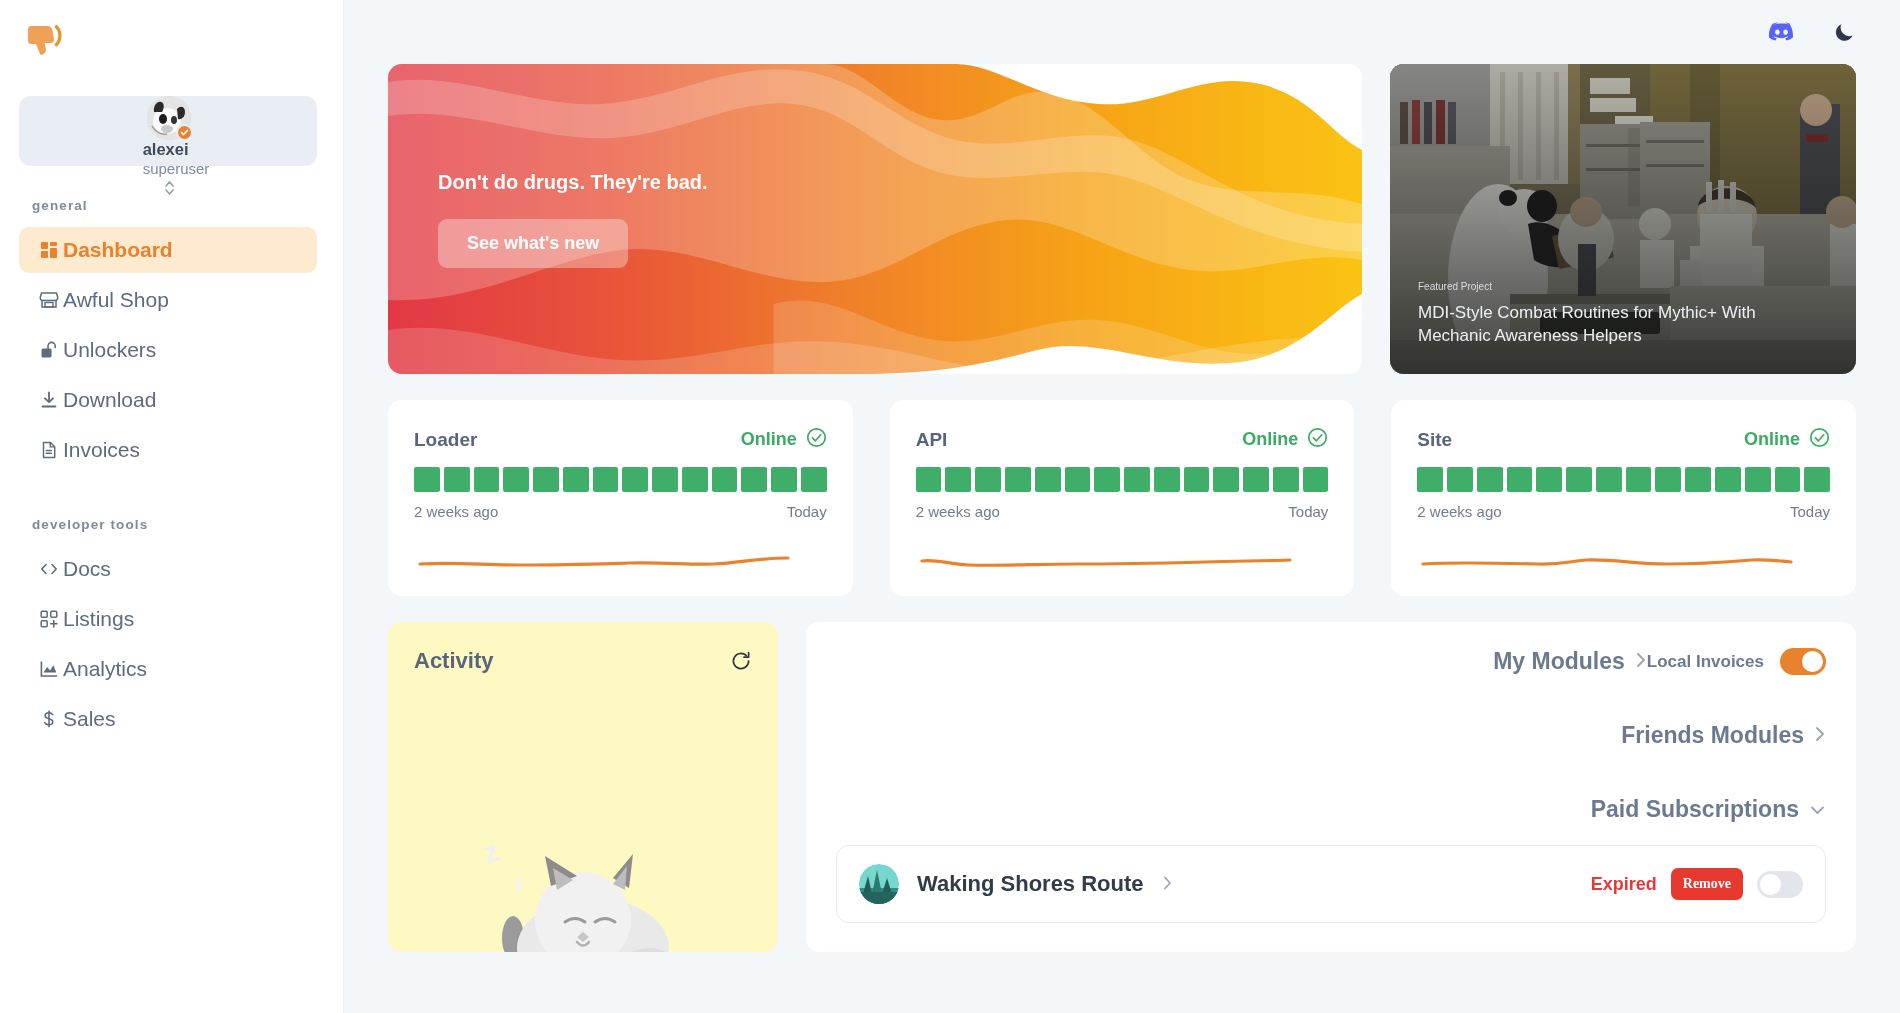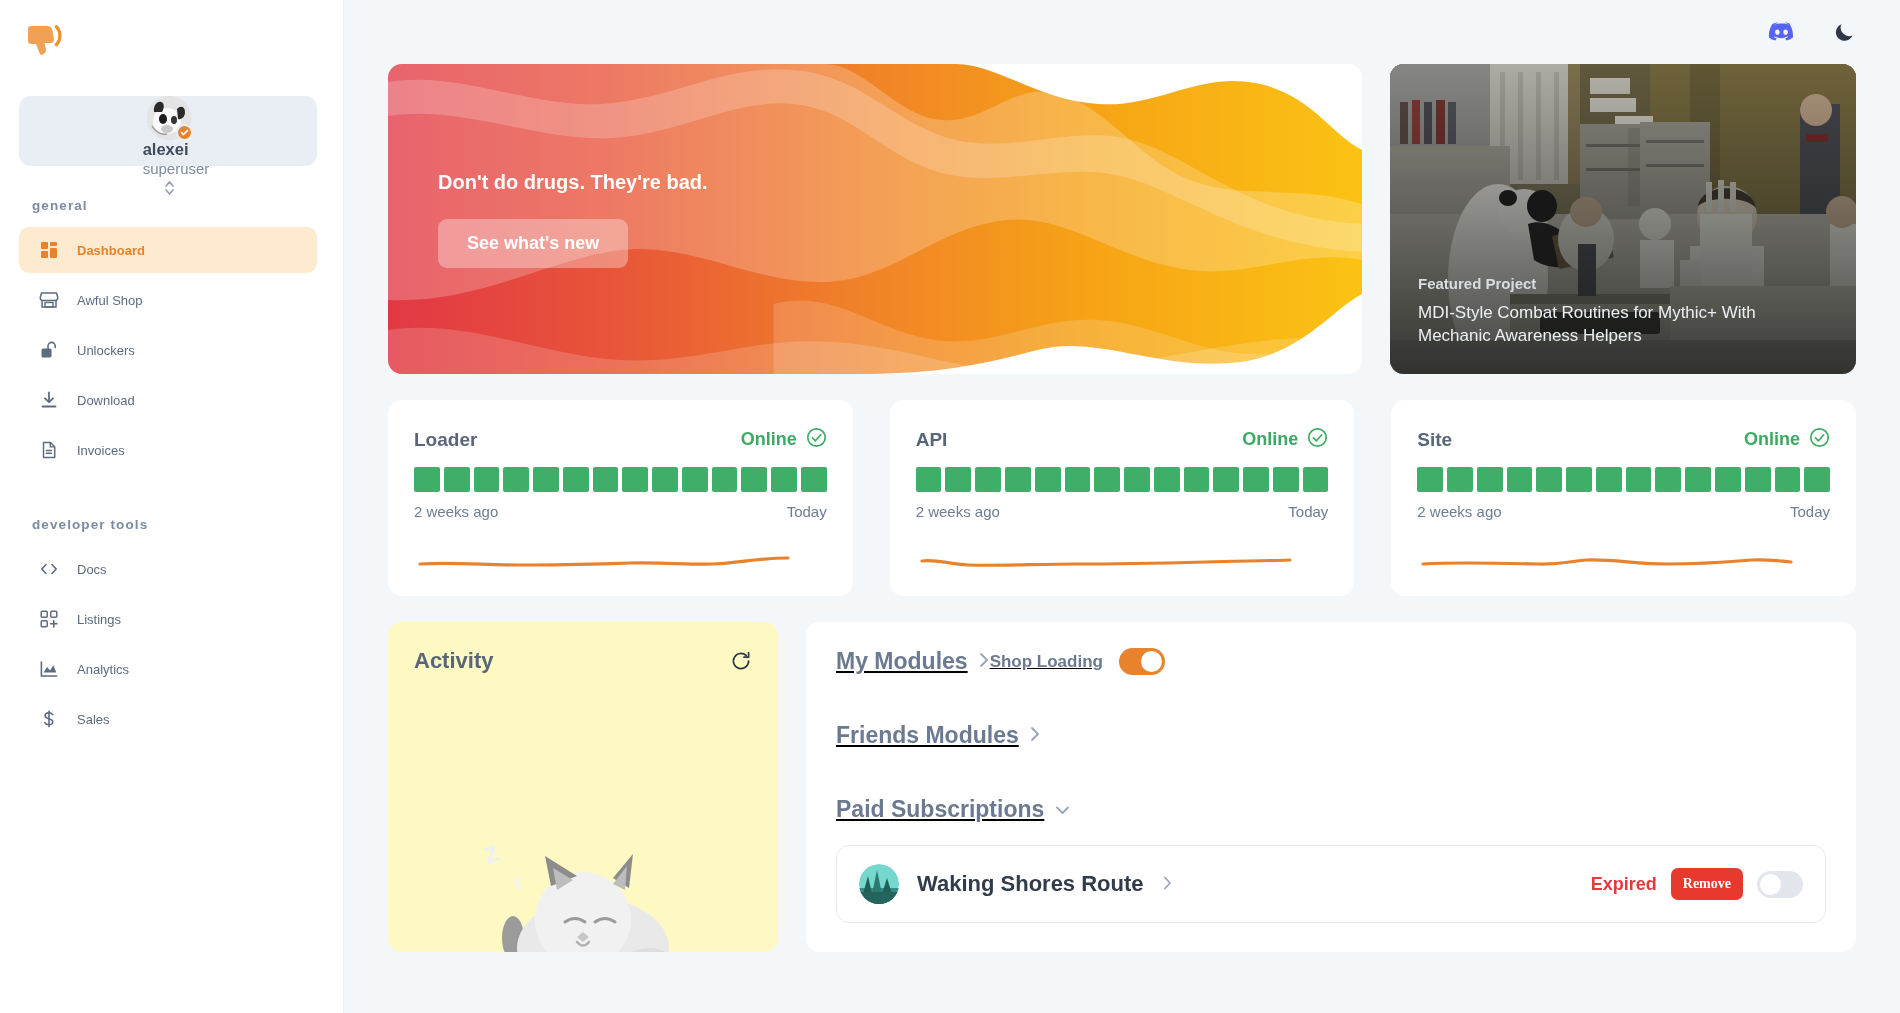--- a/index.html
+++ b/index.html
@@ -49,24 +49,24 @@
   .user-name { font-size: 16.5px; font-weight: bold; color: #3f4a5a; }
   .user-role { font-size: 15px; color: #7c8ba1; margin-top: 1px; }
   .updown { color: #93a1b5; font-size: 15px; line-height: 1; }
 
   .nav-section {
     font-size: 13.5px; font-weight: bold; color: #7c8ba1;
     letter-spacing: 1.1px; padding: 32px 0 10px 32px;
   }
   .nav-section.second { padding-top: 40px; }
   .nav-item {
-    display: flex; align-items: center; gap: 18px;
+    display: flex; align-items: center; gap: 4px;
     height: 46px; margin: 4px 26px 4px 19px;
     padding-left: 19px; border-radius: 10px;
-    color: #5d6b80; font-size: 13px; cursor: pointer;
+    color: #5d6b80; font-size: 21px; cursor: pointer;
   }
   .nav-item .ico { width: 21px; height: 21px; display:flex; align-items:center; justify-content:center; flex:0 0 21px; }
   .nav-item .ico svg { width: 20px; height: 20px; }
   .nav-item.active { background: #fdeacf; color: #e8822c; font-weight: bold; }
   .nav-label { white-space: nowrap; }
 
   
   .main { flex: 1 1 auto; height: 1013px; position: relative; overflow: hidden; }
   .topbar {
     height: 64px; display: flex; align-items: center;
@@ -103,21 +103,21 @@
     width: 466px; min-width: 466px; height: 310px;
     border-radius: 14px; overflow: hidden; position: relative;
     background: #3a3a34; cursor: pointer;
   }
   .featured .photo { position: absolute; inset: 0; }
   .featured .shade {
     position: absolute; inset: 0;
     background: linear-gradient(to bottom, rgba(20,22,20,0.15) 0%, rgba(20,22,20,0.45) 45%, rgba(16,18,16,0.78) 100%);
   }
   .featured-body { position: absolute; left: 28px; right: 26px; bottom: 26px; z-index: 4; }
-  .feat-kicker { color: #d8dde2; font-size: 15px; font-weight: bold; }
+  .feat-kicker { color: #d8dde2; font-size: 10px; font-weight: normal; }
   .feat-title { color: #fff; font-size: 26px; font-weight: bold; margin-top: 4px; letter-spacing: -0.3px; }
   .feat-desc { color: #eceff2; font-size: 17px; line-height: 1.35; margin-top: 10px; }
 
   
   .row-status { display: flex; gap: 37px; margin-top: 26px; }
   .status-card {
     flex: 1 1 0; background: #fff; border-radius: 14px;
     height: 196px; padding: 27px 26px 0 26px; position: relative;
   }
   .status-head { display: flex; align-items: center; justify-content: space-between; }
@@ -138,21 +138,21 @@
   }
   .activity-head { display: flex; align-items: center; justify-content: space-between; }
   .activity-title { font-size: 22px; font-weight: bold; color: #58657a; }
   .refresh { cursor: pointer; display: flex; }
   .sleep-art { position: absolute; left: 0; right: 0; bottom: -46px; display: flex; justify-content: center; }
 
   .modules {
     flex: 1 1 auto; background: #fff; border-radius: 14px;
     height: 330px; padding: 26px 30px 0 30px; position: relative; overflow: hidden;
   }
-  .mod-row { display: flex; align-items: center; justify-content: flex-start; text-decoration: underline; }
+  .mod-row { display: flex; align-items: center; justify-content: flex-end; }
   .mod-link { display: flex; align-items: center; gap: 10px; cursor: pointer; }
   .mod-link-text { font-size: 23px; font-weight: bold; color: #6b7a90; }
   .chev { color: #97a4b6; font-size: 19px; line-height: 1; }
   .toggle-wrap { display: flex; align-items: center; gap: 16px; }
   .toggle-label { font-size: 17px; font-weight: bold; color: #6b7a90; }
   .toggle {
     width: 46px; height: 27px; border-radius: 14px;
     background: #e8822c; position: relative; cursor: pointer;
   }
   .toggle .knob {
@@ -595,21 +595,21 @@
           <div class="mod-row r1">
             <div class="mod-link">
               <span class="mod-link-text">My Modules</span>
               <span class="chev">
                 <svg width="12" height="18" viewBox="0 0 12 18" xmlns="http://www.w3.org/2000/svg">
                   <path d="M3 3l6 6-6 6" stroke="#97a4b6" stroke-width="1.8" fill="none" stroke-linecap="round" stroke-linejoin="round"></path>
                 </svg>
               </span>
             </div>
             <div class="toggle-wrap">
-              <span class="toggle-label">Shop Loading</span>
+              <span class="toggle-label">Local Invoices</span>
               <span class="toggle">
                 <span class="knob"></span>
               </span>
             </div>
           </div>
 
           <div class="mod-row r2">
             <div class="mod-link">
               <span class="mod-link-text">Friends Modules</span>
               <span class="chev">

